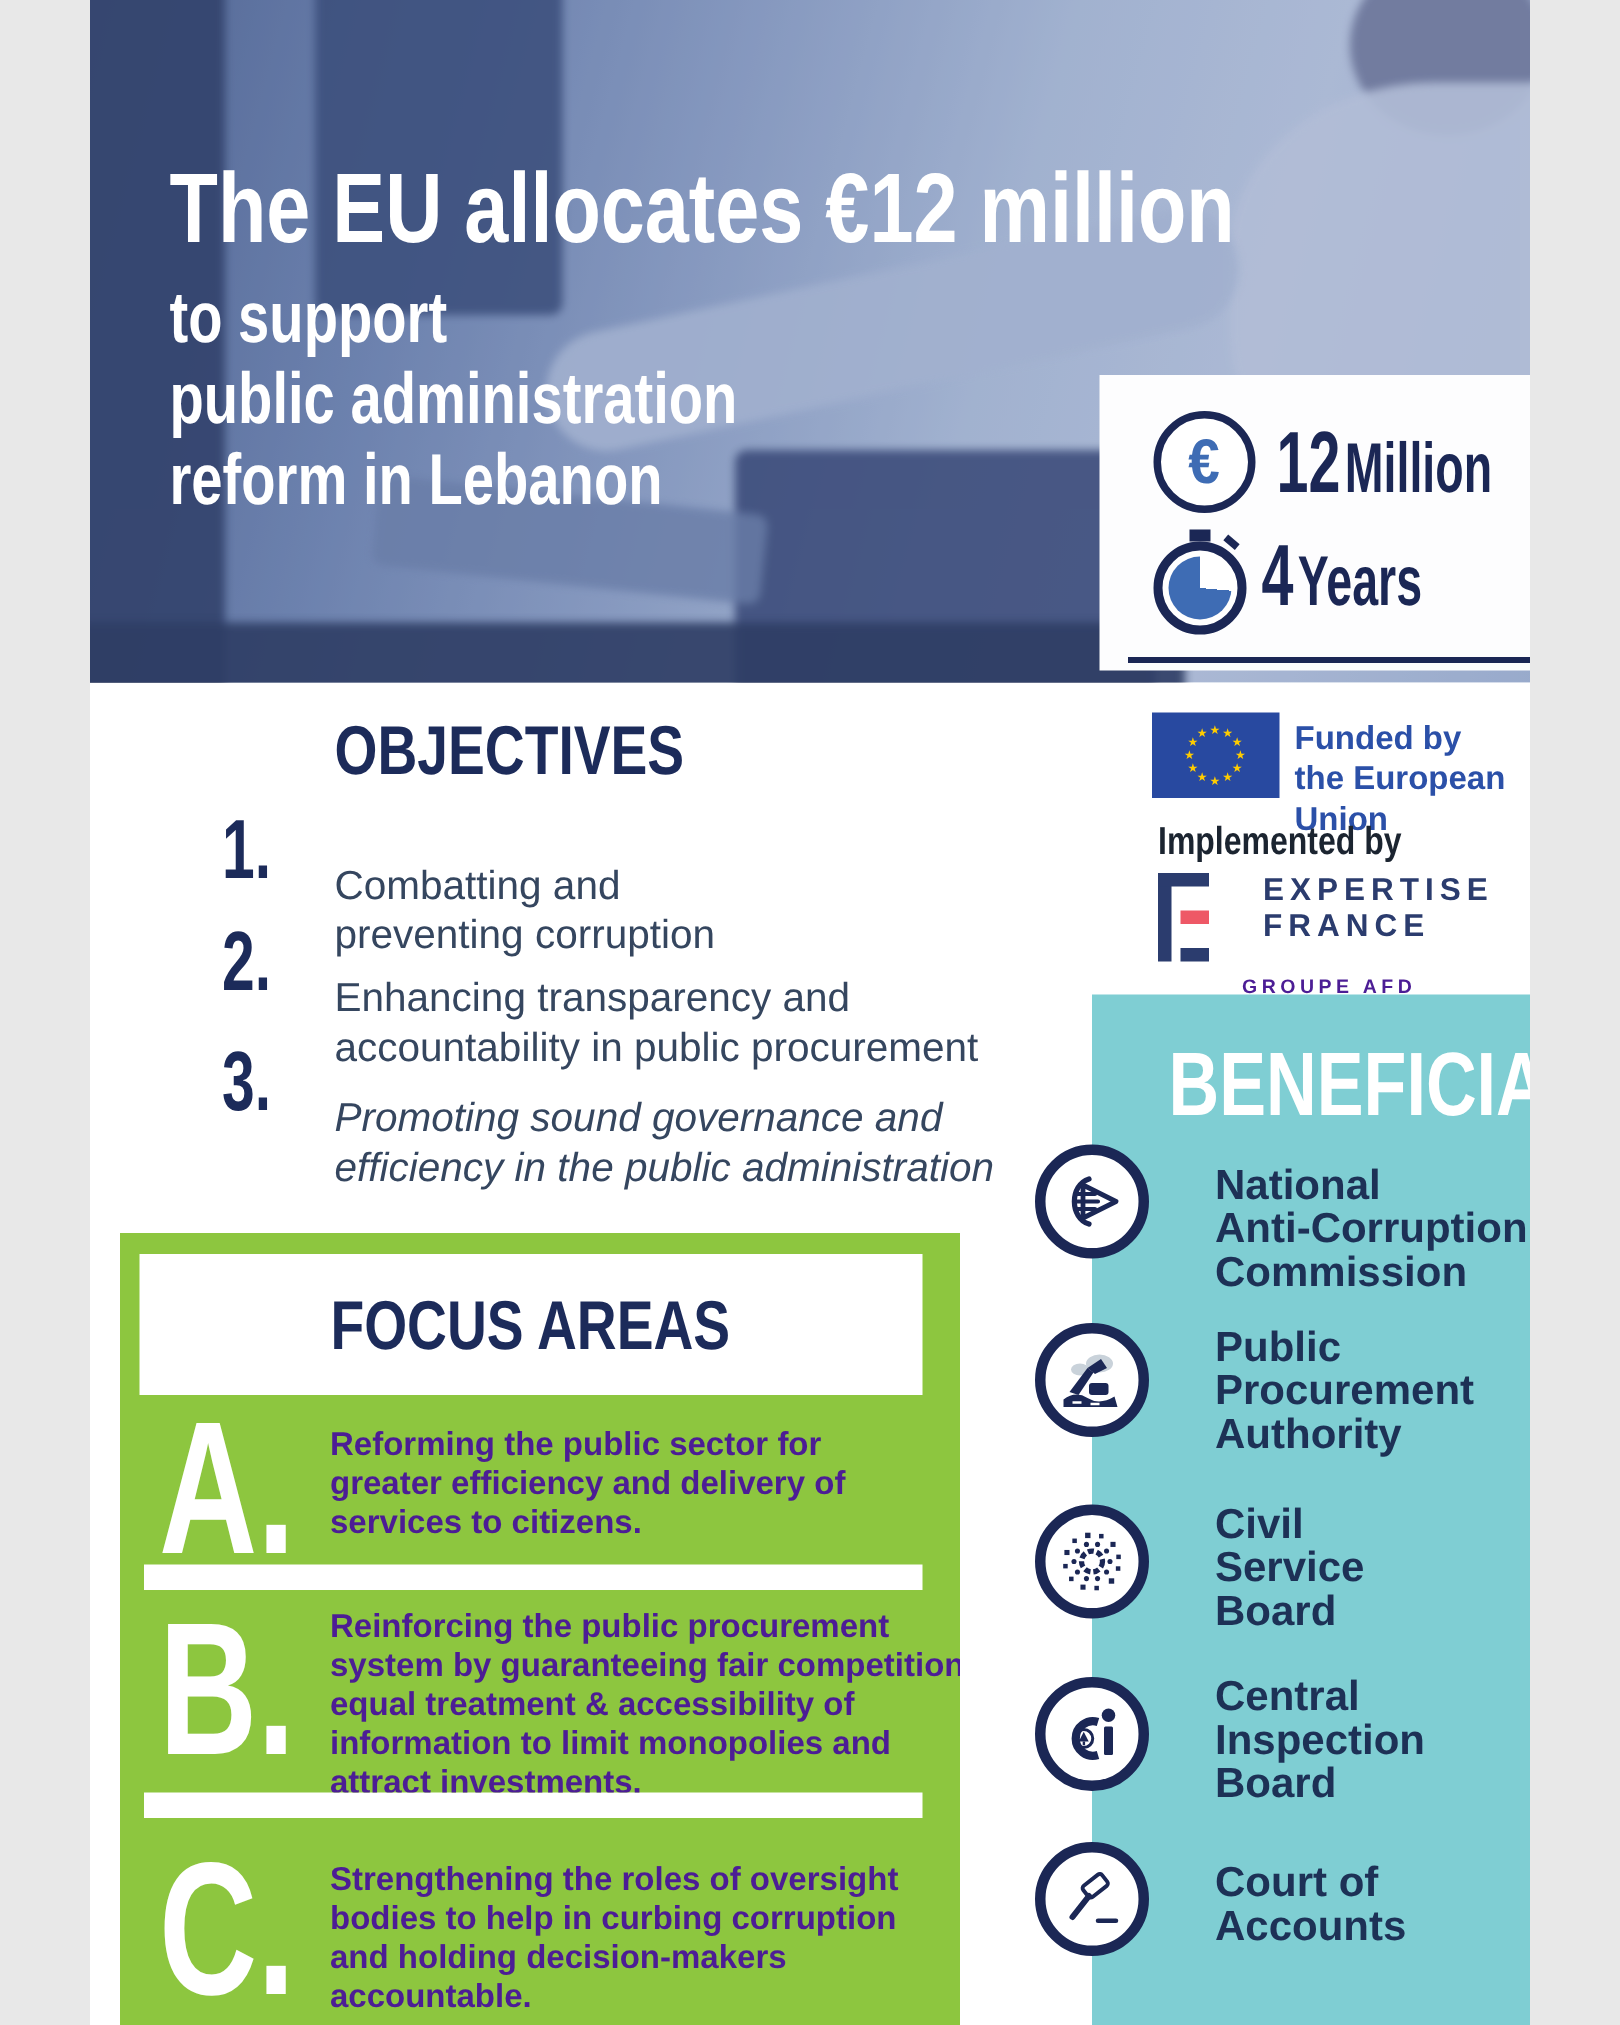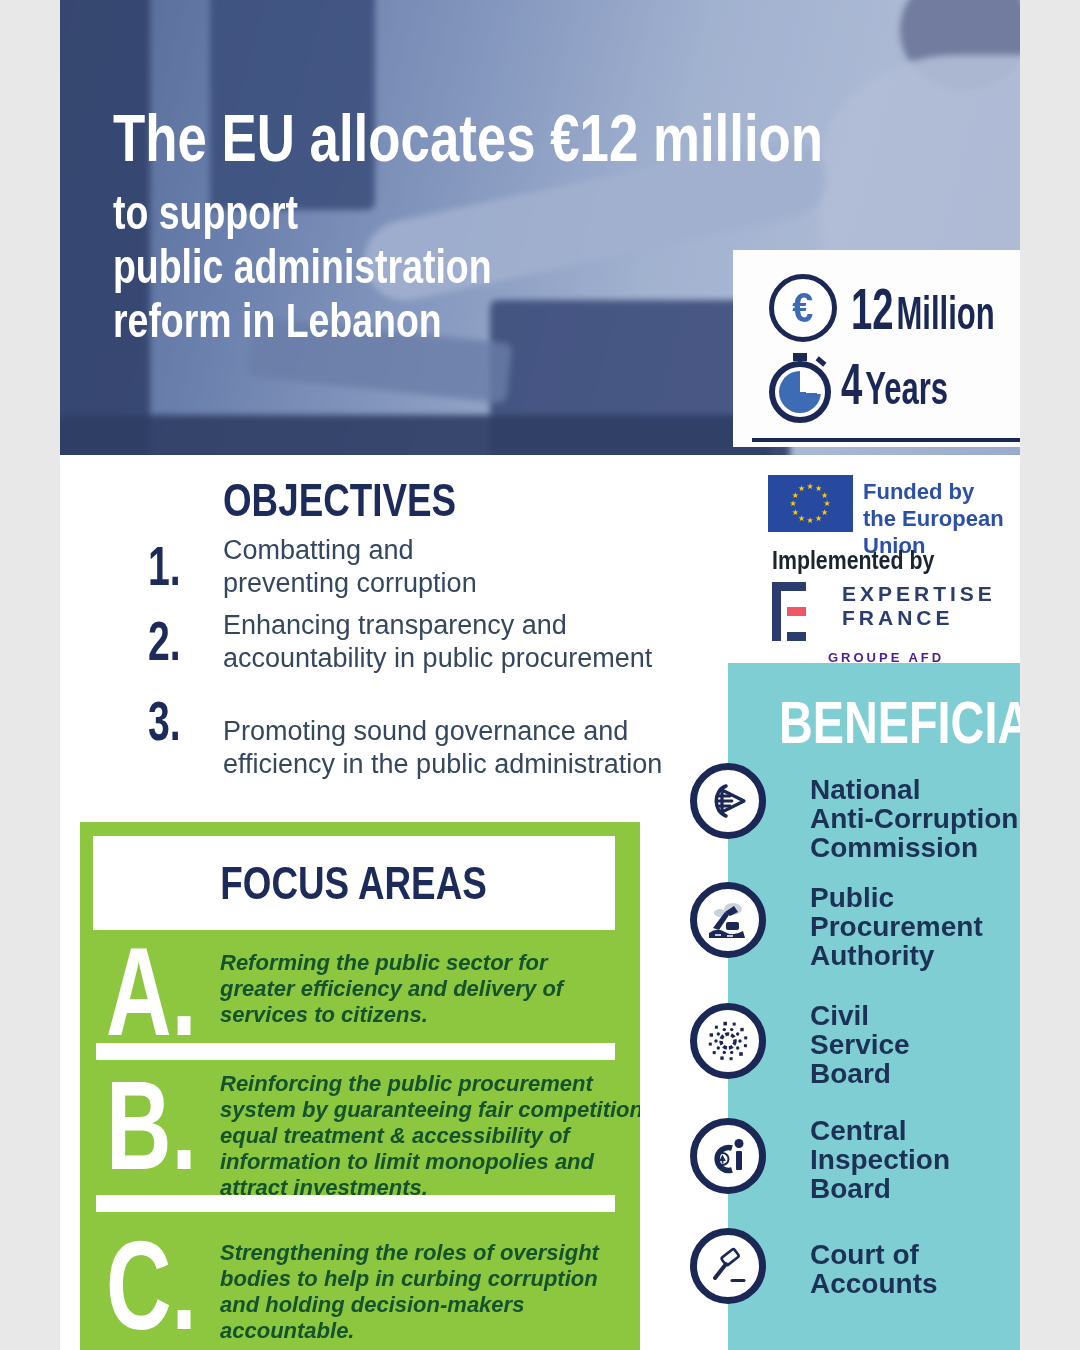--- a/index.html
+++ b/index.html
@@ -42,30 +42,30 @@
   .efmark .v{left:0;top:0;width:9px;height:59px;}
   .efmark .t{left:0;top:0;width:34px;height:9px;}
   .efmark .m{left:15px;top:25px;width:19px;height:9px;background:#ee5866;}
   .efmark .b{left:15px;top:50px;width:19px;height:9px;}
   .efname{position:absolute;left:782px;top:582px;color:#2b3c6e;font-weight:bold;font-size:21px;line-height:24px;letter-spacing:4px;}
   .efgroup{position:absolute;left:768px;top:650px;color:#4c1d95;font-size:13px;letter-spacing:3px;font-weight:bold;}
 
   
   .obj-head{position:absolute;left:163px;top:473px;color:#1c2b5a;font-size:46px;transform:scaleX(.8);}
   .obj-num{position:absolute;left:88px;color:#1c2b5a;font-size:56px;transform:scaleX(.7);}
-  .obj-text{position:absolute;left:163px;color:#35465f;font-size:27px;line-height:33px;}
+  .obj-text{position:absolute;left:163px;color:#35465f;font-size:27px;line-height:33px;margin-top:40px;}
 
   
   .focus{position:absolute;left:20px;top:822px;width:560px;height:528px;background:#8dc63f;}
   .fa-header{margin:14px 25px 0 13px;height:94px;background:#fff;display:flex;align-items:center;justify-content:center;}
   .fa-header .t{color:#1c2b5a;font-size:46px;transform:scaleX(.8);transform-origin:50% 50%;}
   .fa-block{position:relative;overflow:hidden;}
   .fa-gap{height:17px;background:#fff;margin:0 25px 0 16px;}
   .fa-letter{position:absolute;left:26px;color:#fff;font-weight:bold;font-size:126px;line-height:108px;transform:scaleX(.72);transform-origin:0 0;}
-  .fa-text{position:absolute;left:140px;color:#14532d;font-size:22px;line-height:26px;font-style:italic;font-weight:bold;width:430px;}
+  .fa-text{position:absolute;left:140px;color:#4c1d95;font-size:22px;line-height:26px;font-weight:bold;width:430px;}
 
   
   .teal{position:absolute;left:668px;top:663px;width:374px;height:687px;background:#7fced3;}
   .ben-head{position:absolute;left:668px;top:688px;width:374px;text-align:center;}
   .ben-head .t{color:#fff;font-size:60px;transform:scaleX(.78);transform-origin:50% 0;}
   .ben-icon{position:absolute;left:630px;width:62px;height:62px;background:#fff;border:7px solid #1b2755;border-radius:50%;
             display:flex;align-items:center;justify-content:center;z-index:3;}
   .ben-name{position:absolute;left:750px;color:#1d3156;font-weight:bold;font-size:28px;line-height:29px;}
 </style>
 </head>
@@ -148,21 +148,21 @@
 
   <div class="obj-num cond" style="top:533px;">1.</div>
   <div class="obj-text prelines" style="top:534px;">Combatting and
 preventing corruption</div>
 
   <div class="obj-num cond" style="top:608px;">2.</div>
   <div class="obj-text prelines" style="top:609px;">Enhancing transparency and
 accountability in public procurement</div>
 
   <div class="obj-num cond" style="top:688px;">3.</div>
-  <div class="obj-text prelines" style="top:715px;">Promoting sound governance and
+  <div class="obj-text prelines" style="top:689px;font-style:italic;">Promoting sound governance and
 efficiency in the public administration</div>
 
   <div class="focus">
     <div class="fa-header">
       <span class="t cond">FOCUS AREAS</span>
     </div>
     <div class="fa-block" style="height:113px;">
       <div class="fa-letter" style="top:8px;">A.</div>
       <div class="fa-text prelines" style="top:20px;">Reforming the public sector for
 greater efficiency and delivery of

